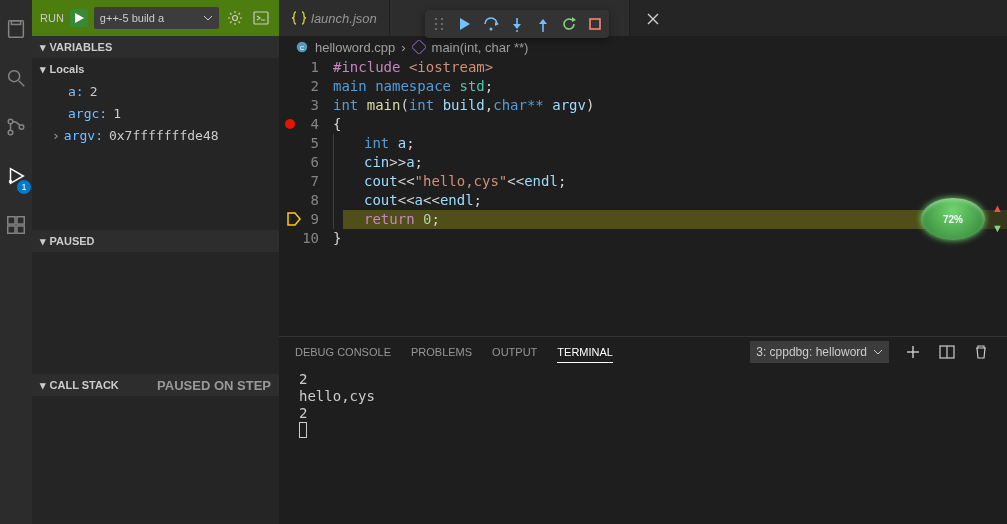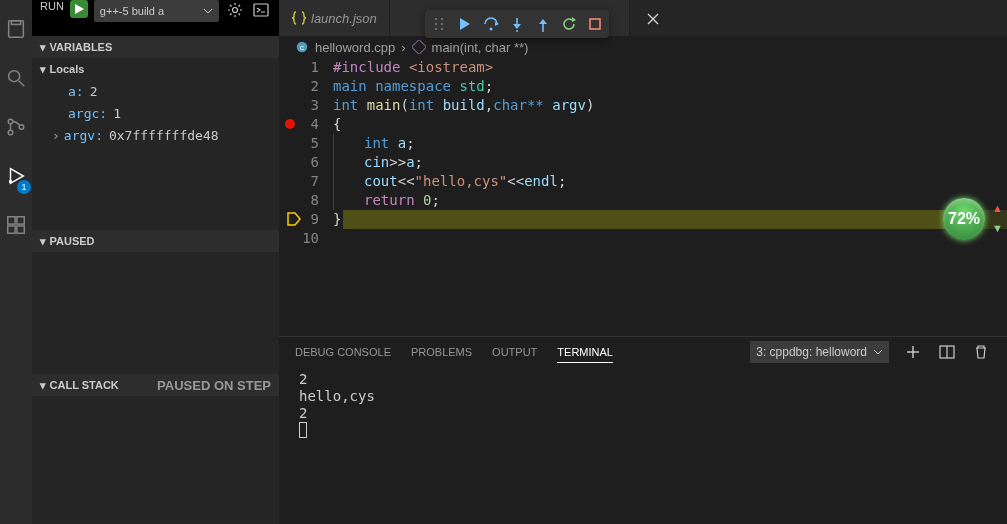--- a/index.html
+++ b/index.html
@@ -27,22 +27,22 @@
   display: flex; align-items: center; justify-content: center;
 }
 .act-item { position: relative; cursor: pointer; }
 
 .sidebar {
   position: absolute; left: 32px; top: 0; width: 247px; height: 100%;
   background: #252526;
   display: flex; flex-direction: column;
 }
 .run-header {
-  height: 36px; background: #000000;
-  display: flex; padding: 0 8px; gap: 6px;
+  height: 36px; background: #4d7c0f;
+  display: flex; align-items: center; padding: 0 8px; gap: 6px;
 }
 .run-label { font-size: 11px; color: #ccc; }
 .run-play {
   width: 18px; height: 18px; border-radius: 3px; background: #388a34;
   display: flex; align-items: center; justify-content: center;
 }
 .run-select {
   flex: 1; background: #3c3c3c; height: 22px; border-radius: 2px;
   display: flex; align-items: center; padding: 0 6px; font-size: 11px;
   color: #ccc; gap: 4px;
@@ -151,26 +151,26 @@
 .tok-var { color: #9cdcfe; }
 .tok-num { color: #b5cea8; }
 .tok-op { color: #d4d4d4; }
 .tok-pn { color: #d4d4d4; }
 
 .minimap {
   position: absolute; right: 0; top: 58px; width: 36px; height: 200px;
   background: #1e1e1e; opacity: 0.5;
 }
 .percent-badge {
-  position: absolute; right: 22px; top: 198px; width: 42px; height: 42px;
+  position: absolute; right: 22px; top: 198px; width: 64px; height: 42px;
   border-radius: 50%;
   background: radial-gradient(circle at 50% 30%, #6fd66f, #2e7d32);
   box-shadow: 0 0 6px #6fd66f, inset 0 2px 4px rgba(255,255,255,.4);
   display: flex; align-items: center; justify-content: center;
-  color: #fff; font-size: 16px; font-weight: 600;
+  color: #fff; font-size: 10px; font-weight: 600;
 }
 .scroll-arrows {
   position: absolute; right: 4px; top: 202px;
   display: flex; flex-direction: column; gap: 8px;
 }
 .scroll-arrows span { color: #f14c4c; font-size: 11px; }
 .scroll-arrows span.down { color: #89d185; }
 
 .panel {
   height: 188px; background: #1e1e1e;
@@ -372,20 +372,21 @@
     </div>
 
     <div class="code-lines">
       <div class="cl"><span class="tok-pre">#include</span> <span class="tok-inc">&lt;iostream&gt;</span></div>
       <div class="cl"><span class="tok-kw">main</span> <span class="tok-kw">namespace</span> <span class="tok-type">std</span><span class="tok-pn">;</span></div>
       <div class="cl"><span class="tok-kw">int</span> <span class="tok-fn">main</span><span class="tok-pn">(</span><span class="tok-kw">int</span> <span class="tok-var">build</span><span class="tok-pn">,</span><span class="tok-kw">char**</span> <span class="tok-var">argv</span><span class="tok-pn">)</span></div>
       <div class="cl"><span class="tok-pn">{</span></div>
       <div class="cl"><span class="indent-guide"></span><span class="tok-kw">int</span> <span class="tok-var">a</span><span class="tok-pn">;</span></div>
       <div class="cl"><span class="indent-guide"></span><span class="tok-var">cin</span><span class="tok-op">&gt;&gt;</span><span class="tok-var">a</span><span class="tok-pn">;</span></div>
       <div class="cl"><span class="indent-guide"></span><span class="tok-var">cout</span><span class="tok-op">&lt;&lt;</span><span class="tok-str">"hello,cys"</span><span class="tok-op">&lt;&lt;</span><span class="tok-var">endl</span><span class="tok-pn">;</span></div>
+      <div class="cl"><span class="indent-guide"></span><span class="tok-var">cout</span><span class="tok-op">&lt;&lt;</span><span class="tok-var">a</span><span class="tok-op">&lt;&lt;</span><span class="tok-var">endl</span><span class="tok-pn">;</span></div>
       <div class="cl"><span class="indent-guide"></span><span class="tok-pre">return</span> <span class="tok-num">0</span><span class="tok-pn">;</span></div>
       <div class="cl"><span class="tok-pn">}</span></div>
     </div>
   </div>
 
   <div class="panel">
     <div class="panel-tabs">
       <div class="panel-tab">DEBUG CONSOLE</div>
       <div class="panel-tab">PROBLEMS</div>
       <div class="panel-tab">OUTPUT</div>

